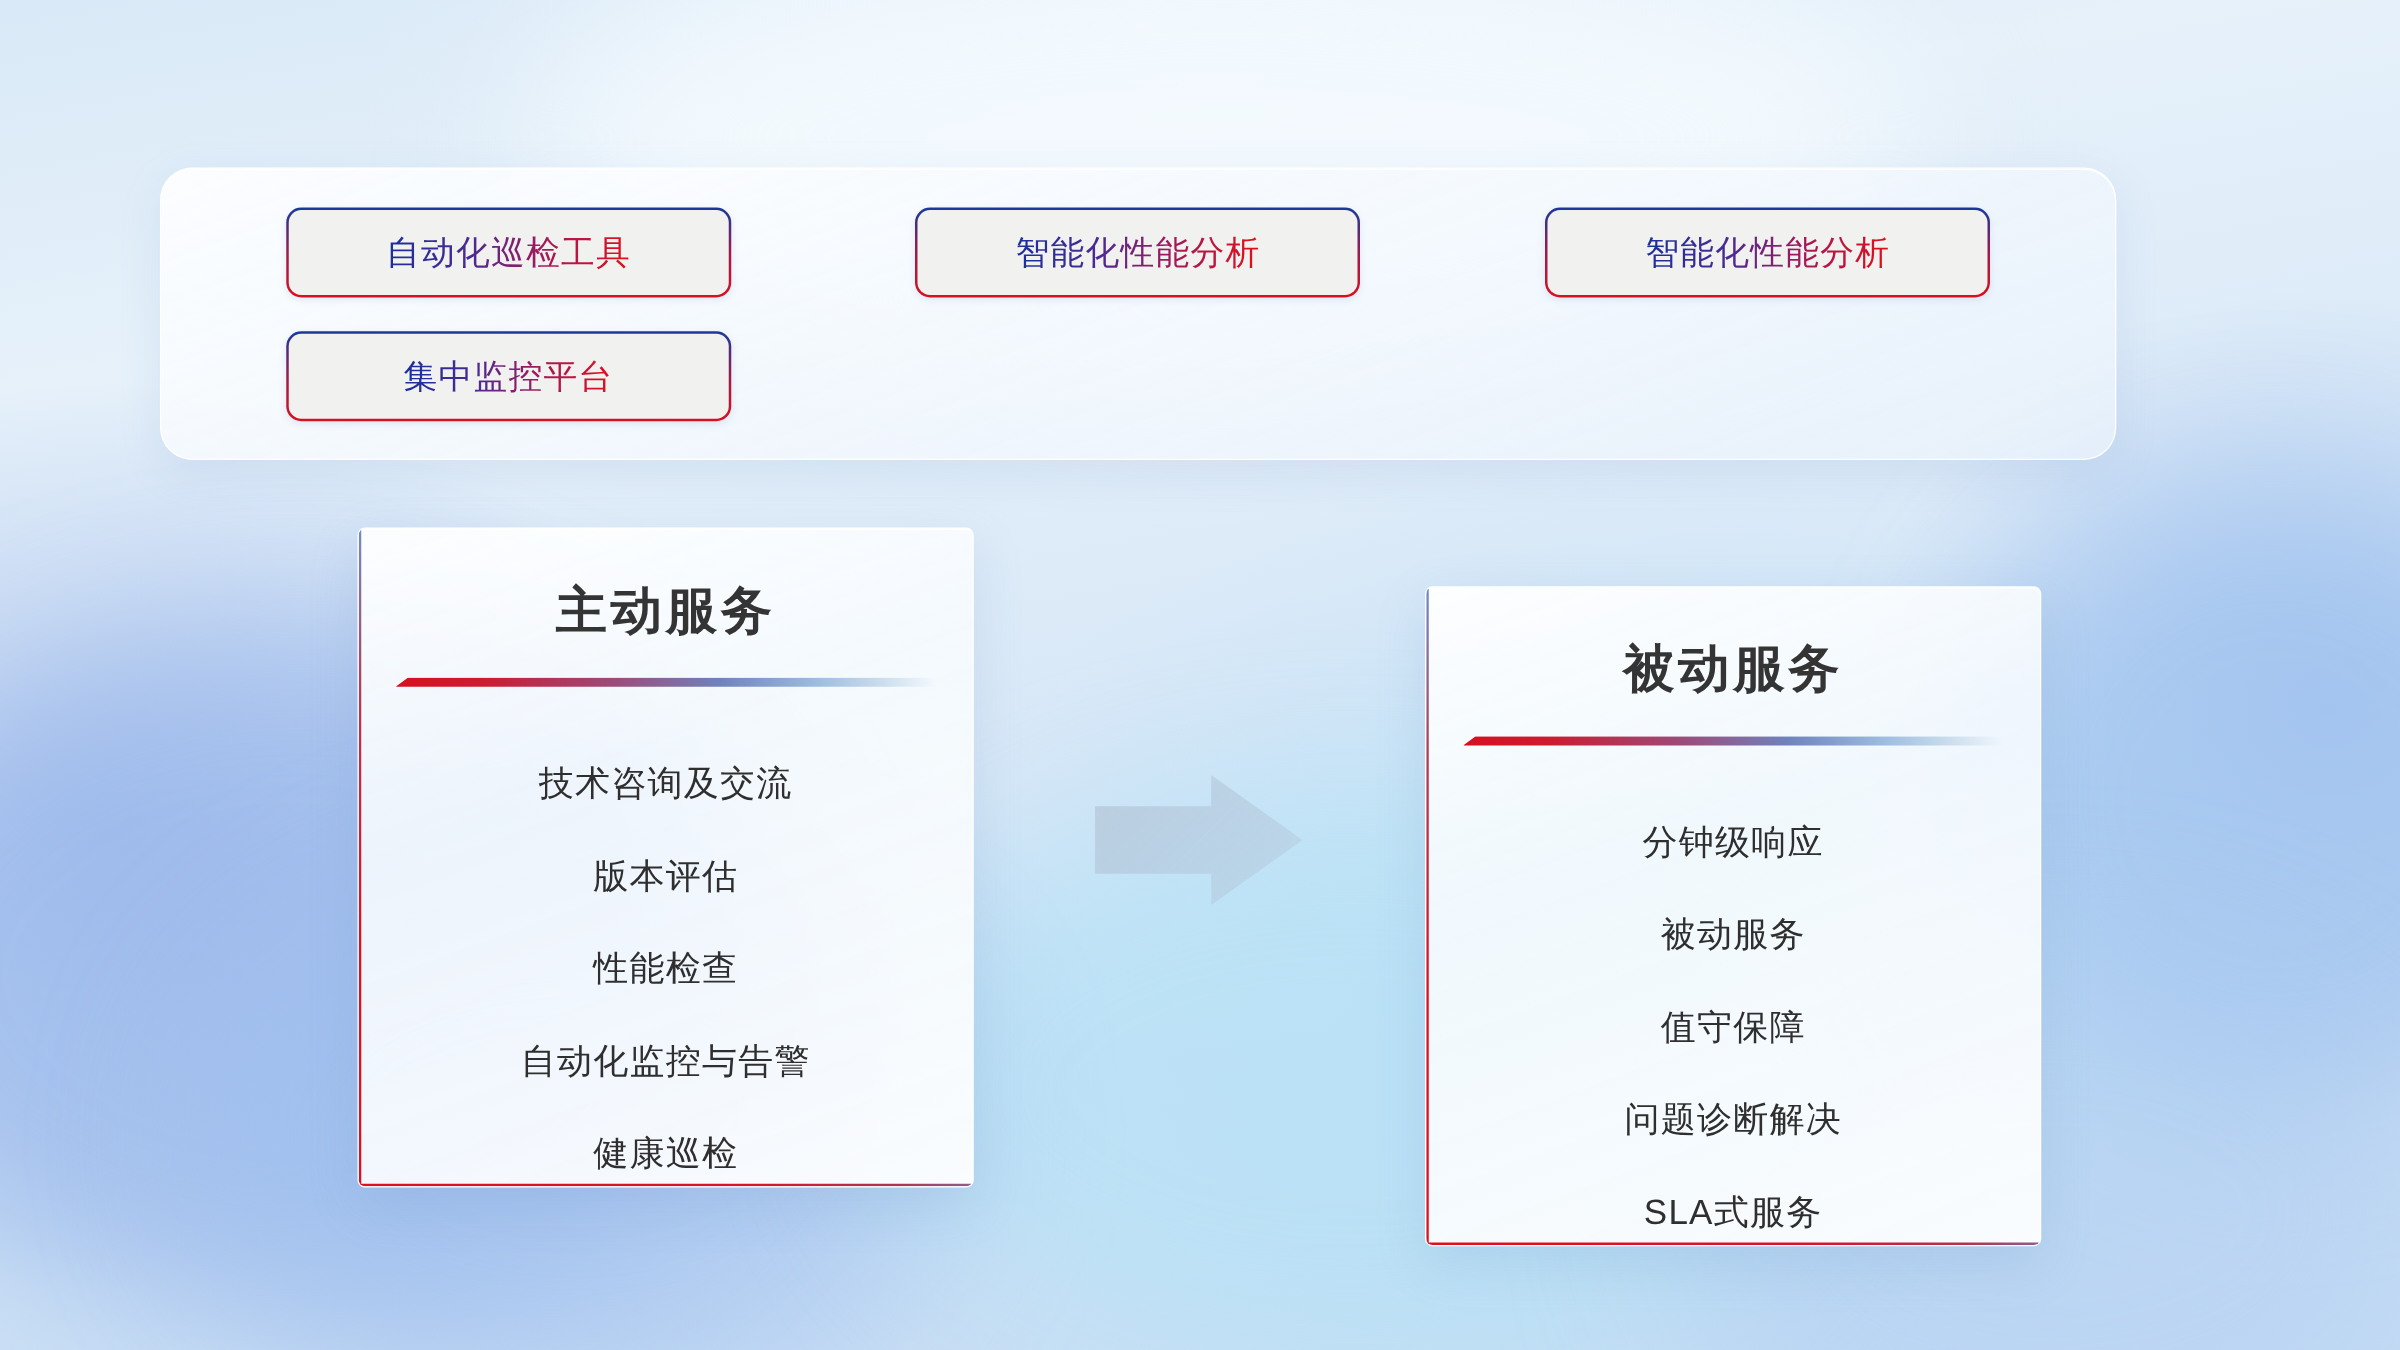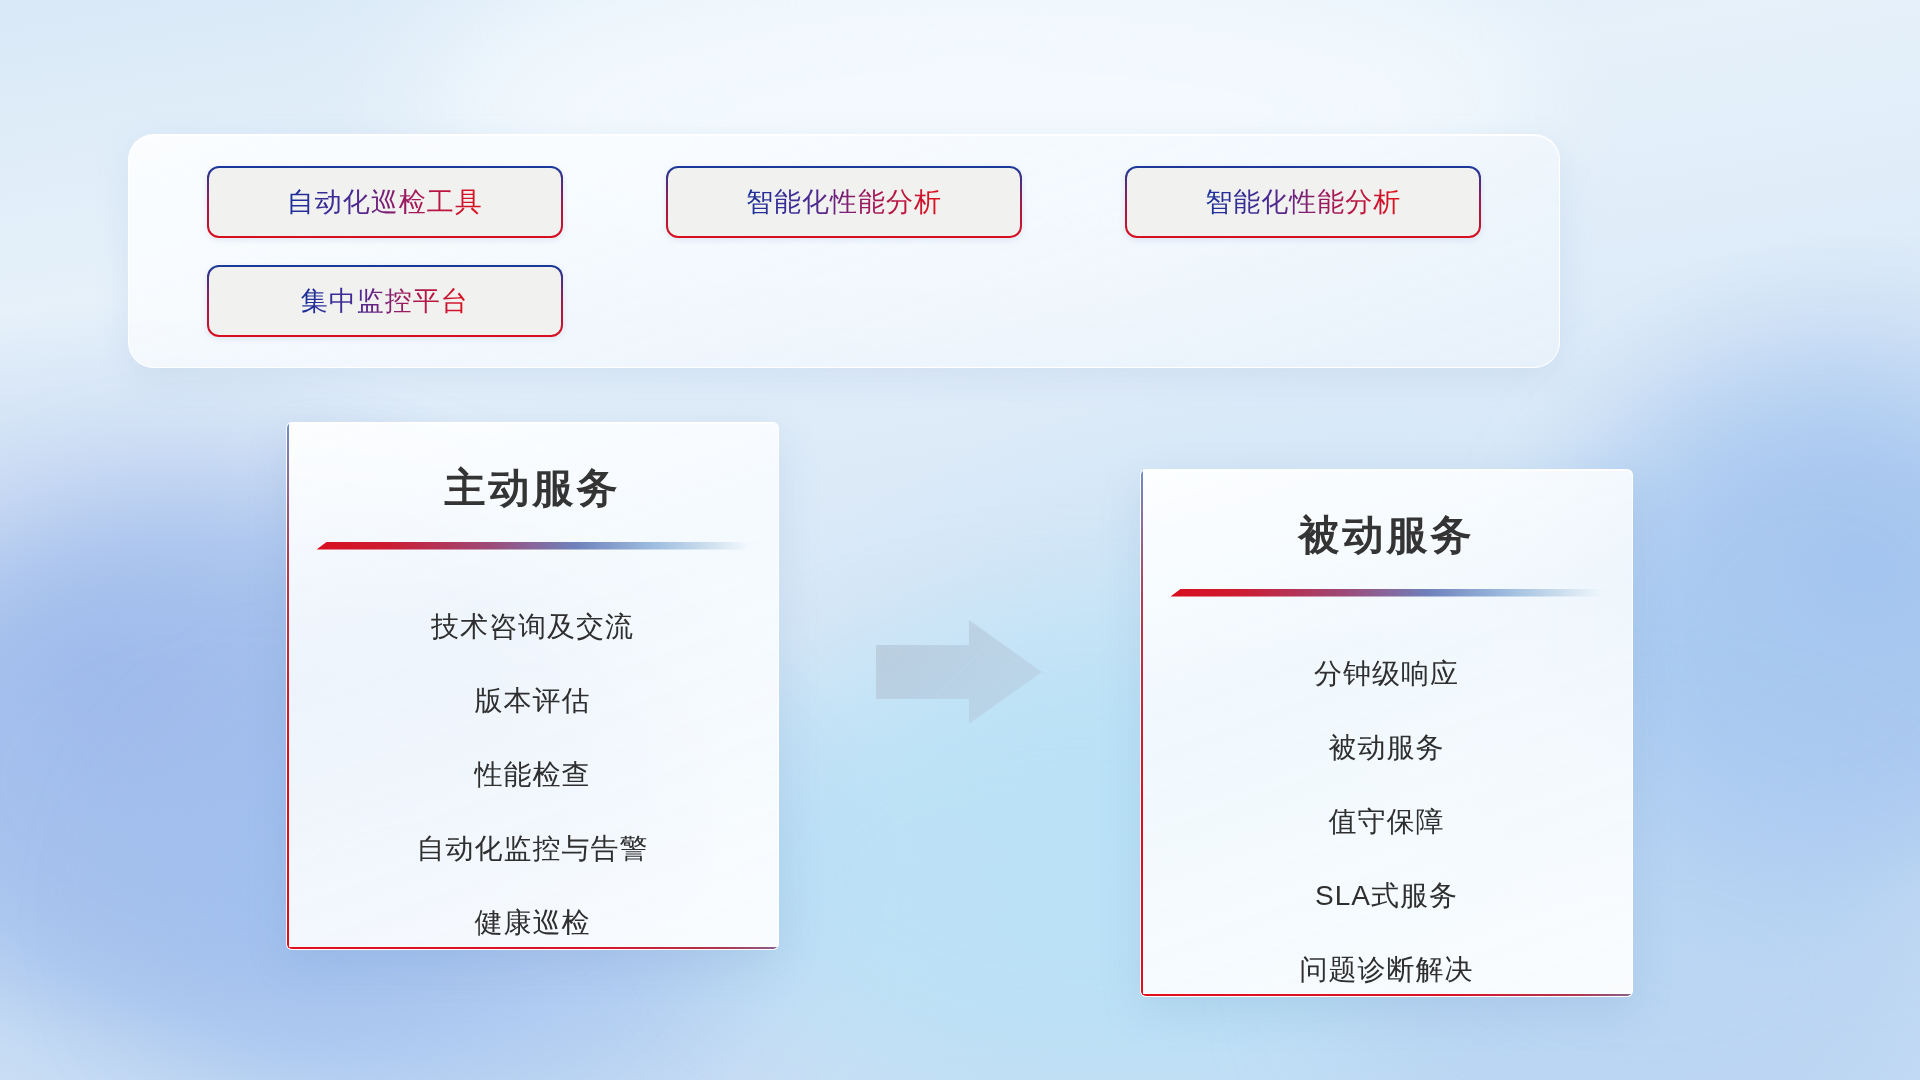--- a/index.html
+++ b/index.html
@@ -35,21 +35,21 @@
   .blob-c { left: 700px;  top: 640px;  width: 760px; height: 460px; background: rgba(178,226,246,0.55); }
   .blob-d { left: 1560px; top: 380px;  width: 520px; height: 520px; background: rgba(150,188,238,0.50); }
   .blob-e { left: 1330px; top: 760px;  width: 620px; height: 420px; background: rgba(172,204,242,0.45); }
   .blob-f { left: 430px;  top: -60px;  width: 1100px; height: 340px; background: rgba(245,250,254,0.85); }
 
   
   .top-panel {
     position: absolute;
     left: 128px;
     top: 134px;
-    width: 1432px;
+    width: 1565px;
     height: 234px;
     border-radius: 26px;
     background: linear-gradient(160deg, rgba(255,255,255,0.88) 0%, rgba(246,250,254,0.80) 42%, rgba(236,244,252,0.72) 100%);
     border: 1px solid rgba(255,255,255,0.92);
     box-shadow: 0 10px 34px rgba(110,150,200,0.14), inset 0 1px 0 rgba(255,255,255,0.95);
     display: grid;
     grid-template-columns: repeat(3, 1fr);
     grid-template-rows: repeat(2, 1fr);
     align-items: center;
     justify-items: center;
@@ -224,18 +224,18 @@
 
   <div class="card card-right">
     <div class="card-title">被动服务</div>
     <div class="divider-wrap">
       <div class="divider"></div>
     </div>
     <ul class="card-list">
       <li>分钟级响应</li>
       <li>被动服务</li>
       <li>值守保障</li>
+      <li>问题诊断解决</li>
       <li>SLA式服务</li>
-      <li>问题诊断解决</li>
     </ul>
   </div>
 
 </div>
 
 </body></html>

